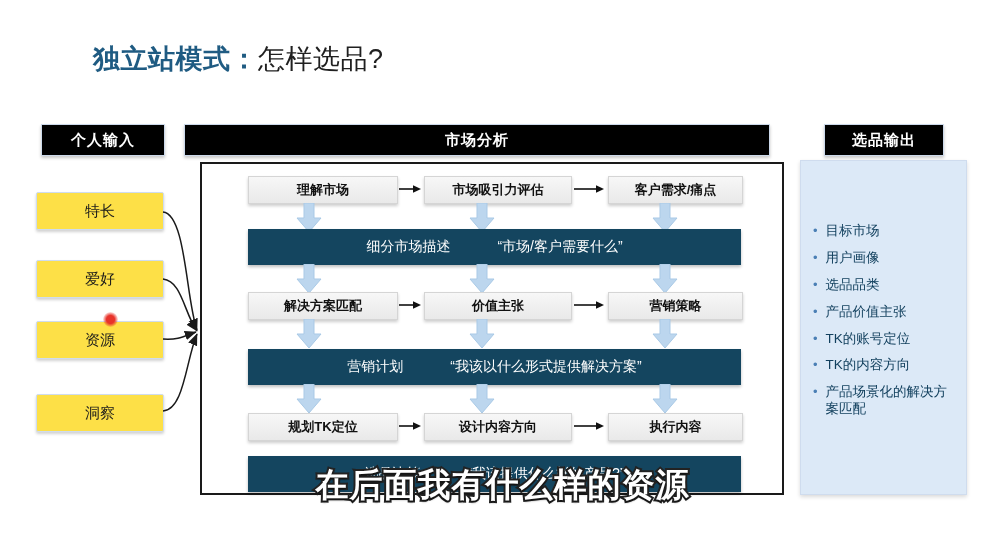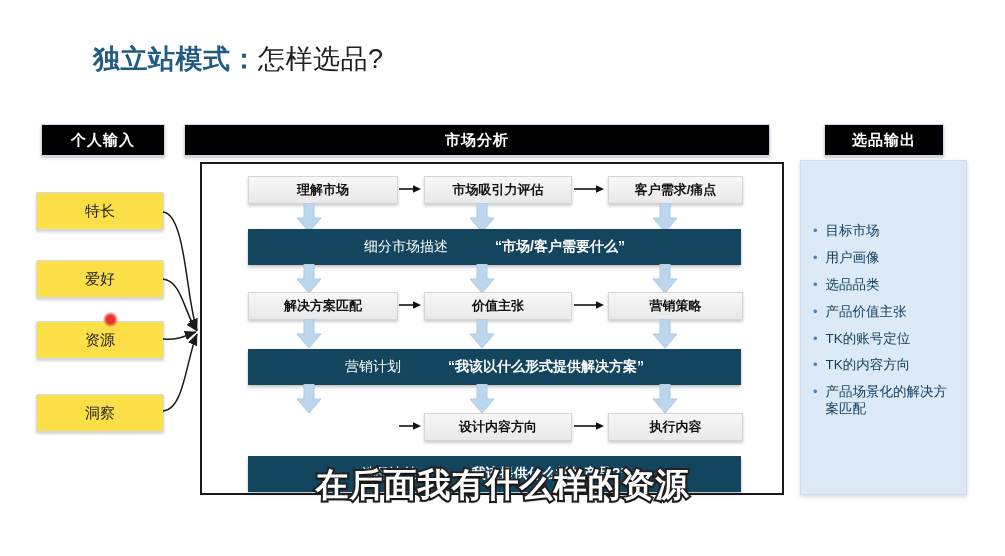--- a/index.html
+++ b/index.html
@@ -72,21 +72,21 @@
 
   
   .banner{
     position:absolute;left:248px;width:493px;height:36px;
     background:#14455f;
     display:flex;align-items:center;justify-content:center;
     color:#fff;font-size:14px;white-space:nowrap;
     box-shadow:0 2px 3px rgba(0,0,0,.25);
     gap:41px;
   }
-  .banner b{font-weight:bold;margin-left:6px;}
+  .banner b{font-weight:normal;margin-left:6px;}
 
   
   .harrow{position:absolute;height:10px;}
   .harrow svg{display:block;}
 
   
   .darrow{position:absolute;width:30px;height:30px;}
   .darrow svg{display:block;}
 
   
@@ -262,20 +262,21 @@
     <svg width="30" height="30" viewBox="0 0 30 30">
         <path d="M10,0 L20,0 L20,15 L27,15 L15,29 L3,15 L10,15 z" fill="#bcd6ee" stroke="#a9c9e6" stroke-width="1"></path>
       </svg>
   </div>
   <div class="darrow" style="left:650px;top:384px">
     <svg width="30" height="30" viewBox="0 0 30 30">
         <path d="M10,0 L20,0 L20,15 L27,15 L15,29 L3,15 L10,15 z" fill="#bcd6ee" stroke="#a9c9e6" stroke-width="1"></path>
       </svg>
   </div>
 
+  <div class="step col-a" style="top:413px">规划TK定位</div>
   <div class="step col-b" style="top:413px">设计内容方向</div>
   <div class="step col-c" style="top:413px">执行内容</div>
 
   <div class="harrow" style="left:399px;top:421px;width:24px;">
     <svg width="24" height="10" viewBox="0 0 24 10">
         <path d="M0,5 L16,5" stroke="#111" stroke-width="1.6"></path>
         <path d="M14,1.3 L22,5 L14,8.7 z" fill="#111"></path>
       </svg>
   </div>
   <div class="harrow" style="left:574px;top:421px;width:32px;">

